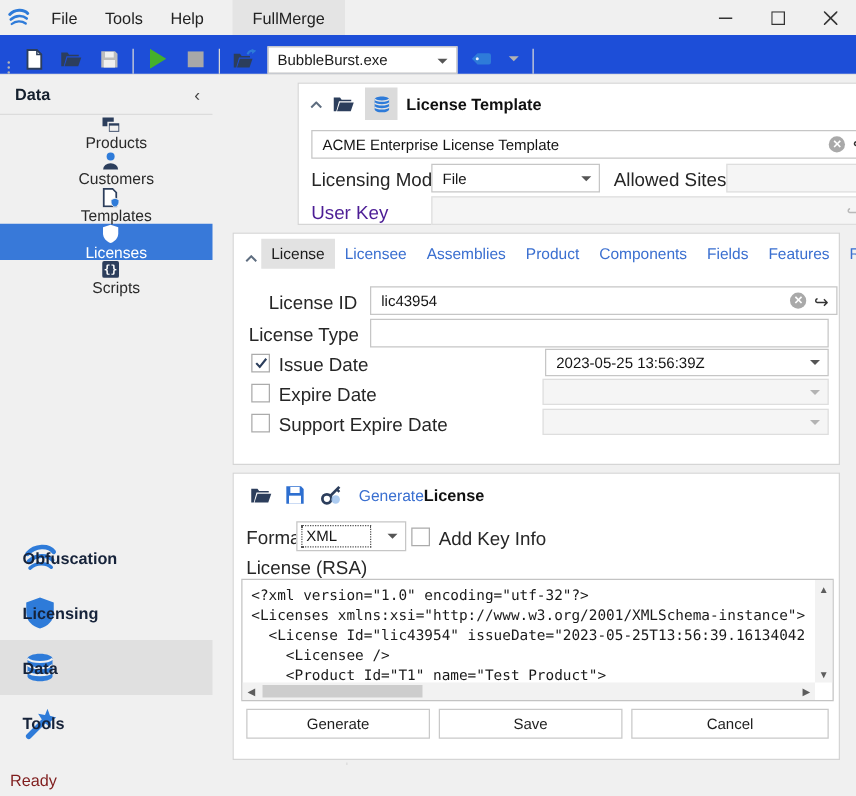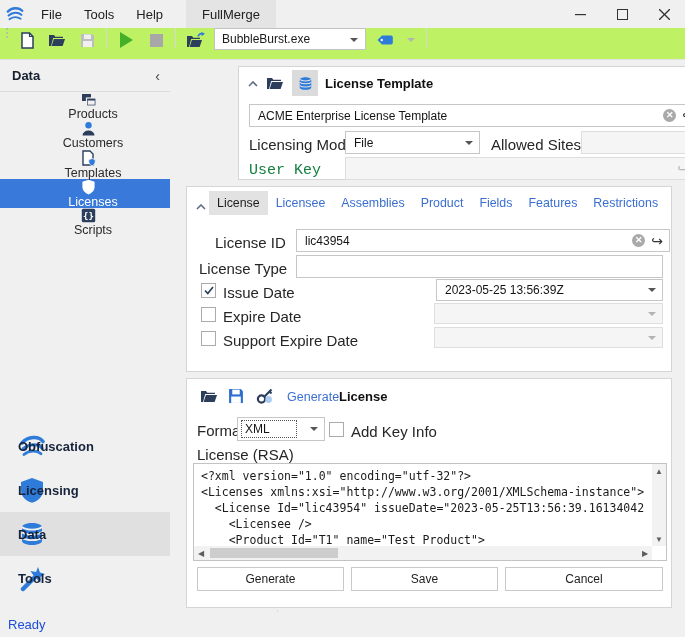--- a/index.html
+++ b/index.html
@@ -8,21 +8,21 @@
 
   
   .titlebar { position:absolute; left:0; top:0; width:685px; height:28px; background:#f0f0f0; display:flex; align-items:stretch; }
   .logo-wrap { width:30px; display:flex; align-items:center; justify-content:center; }
   .menu-item { padding:0 11px; display:flex; align-items:center; font-size:13px; color:#222; cursor:default; }
   .app-tab { margin-left:12px; padding:0 16px; display:flex; align-items:center; font-size:13px; color:#222; background:#e4e4e4; }
   .win-controls { margin-left:auto; display:flex; }
   .win-btn { width:42px; display:flex; align-items:center; justify-content:center; }
 
   
-  .toolbar { position:absolute; left:0; top:28px; width:685px; height:32px; background:#bef264; border-bottom:1px solid #e2e2e2; display:flex; align-items:flex-start; }
+  .toolbar { position:absolute; left:0; top:28px; width:685px; height:32px; background:#1d4ed8; border-bottom:1px solid #e2e2e2; display:flex; align-items:flex-end; }
   .grip { width:10px; display:flex; flex-direction:column; align-items:center; gap:2px; margin-left:2px; }
   .grip i { width:2px; height:2px; background:#b5b5b5; border-radius:50%; }
   .tb-btn { width:26px; height:24px; display:flex; align-items:center; justify-content:center; margin:0 2px; }
   .tb-sep { width:1px; height:20px; background:#d7d7d7; margin:0 4px; }
   .exe-combo { width:152px; height:22px; background:#fff; border:1px solid #c3c3c3; display:flex; align-items:center; padding-left:7px; font-size:12px; color:#1a1a1a; position:relative; margin:0 4px; }
   .caret { width:0; height:0; border-left:4px solid transparent; border-right:4px solid transparent; border-top:4px solid #555; }
   .caret.dis { border-top-color:#b3b3b3; }
   .exe-combo .caret { position:absolute; right:7px; top:9px; }
 
   
@@ -37,21 +37,21 @@
   .bn-item { height:44px; display:flex; align-items:center; padding-left:18px; }
   .bn-item .ic { width:28px; height:28px; margin-right:11px; display:flex; align-items:center; justify-content:center; }
   .bn-item .lbl { font-weight:bold; font-size:13px; color:#16233a; }
   .bn-item.sel { background:#e0e0e0; }
 
   
   .panel { position:absolute; background:#fff; border:1px solid #d5d5d5; }
   .collapse-btn { position:absolute; width:14px; height:14px; display:flex; align-items:center; justify-content:center; }
   .p-title { font-weight:bold; font-size:13px; color:#101010; position:absolute; }
   .lbl { position:absolute; font-size:15px; color:#262626; }
-  .lbl.dis { color:#15803d;font-family:Liberation Mono, monospace; }
+  .lbl.dis { color:#4c1d95; }
   .field { position:absolute; background:#fff; border:1px solid #c6c6c6; height:23px; display:flex; align-items:center; padding-left:8px; font-size:12px; color:#141414; }
   .field.dis { background:#f5f5f5; border-color:#dedede; }
   .field .right-ics { position:absolute; right:6px; top:0; height:100%; display:flex; align-items:center; gap:6px; }
   .clear-ic { width:13px; height:13px; border-radius:50%; background:#a9a9a9; color:#fff; font-size:9px; line-height:13px; text-align:center; font-weight:bold; }
   .redo { font-size:14px; color:#333; line-height:1; }
   .redo.dis { color:#b9b9b9; }
   .icbox { position:absolute; display:flex; align-items:center; justify-content:center; }
   .icbox.selbg { background:#dbdbdb; }
   .tabs { position:absolute; left:22px; top:3px; height:26px; display:flex; align-items:center; }
   .tab { padding:5px 8px; font-size:12.4px; color:#3a6fd0; white-space:nowrap; }
@@ -67,21 +67,21 @@
 
   .xmlbox { position:absolute; left:6px; top:84px; width:474px; height:98px; border:1px solid #c3c3c3; background:#fff; overflow:hidden; }
   .xml-view { position:absolute; left:0; top:0; right:14px; bottom:14px; overflow:hidden; padding:4px 2px 0 7px; }
   .xml-line { font-family:"DejaVu Sans Mono", monospace; font-size:11.5px; line-height:16px; white-space:pre; color:#1a1a1a; }
   .vscroll { position:absolute; right:0; top:0; width:14px; bottom:14px; background:#f2f2f2; }
   .hscroll { position:absolute; left:0; bottom:0; right:14px; height:14px; background:#f2f2f2; }
   .sc-ar { position:absolute; width:14px; height:14px; display:flex; align-items:center; justify-content:center; font-size:8px; color:#5d5d5d; }
   .hthumb { position:absolute; left:16px; top:2px; width:128px; height:10px; background:#cdcdcd; }
   .btn { position:absolute; height:24px; background:#fff; border:1px solid #c9c9c9; display:flex; align-items:center; justify-content:center; font-size:12px; color:#1e1e1e; }
 
-  .statusbar { position:absolute; left:0; bottom:0; width:685px; height:25px; background:#f0f0f0; display:flex; align-items:center; padding-left:8px; font-size:13px; color:#1d4ed8; }
+  .statusbar { position:absolute; left:0; bottom:0; width:685px; height:25px; background:#f0f0f0; display:flex; align-items:center; padding-left:8px; font-size:13px; color:#7f1d1d; }
   .below-divider { position:absolute; left:277px; top:610px; width:1px; height:27px; background:#d9d9d9; }
   svg { display:block; }
 </style>
 </head>
 <body>
 
 <div class="titlebar">
   <span class="logo-wrap">
     <svg width="20" height="16" viewBox="0 0 24 20" fill="none" stroke="#2e7bd9">
         <path d="M3 7 C8 1.5 17 1.5 21 6" stroke-width="3" stroke-linecap="round"></path>
@@ -333,20 +333,21 @@
   <span class="collapse-btn" style="left:7px; top:13px;">
     <svg width="10" height="6" viewBox="0 0 10 6" fill="none" stroke="#5f6e80" stroke-width="1.6">
         <polyline points="1,5 5,1 9,5"></polyline>
       </svg>
   </span>
   <div class="tabs">
     <span class="tab sel">License</span>
     <span class="tab">Licensee</span>
     <span class="tab">Assemblies</span>
     <span class="tab">Product</span>
+    <span class="tab">Components</span>
     <span class="tab">Fields</span>
     <span class="tab">Features</span>
     <span class="tab">Restrictions</span>
 
   </div>
 
   <span class="lbl" style="left:12px; top:47px;margin-left:16px;">License ID</span>
   <div class="field" style="left:109px; top:42px; width:374px;">
     <span>lic43954</span>
     <span class="right-ics">

